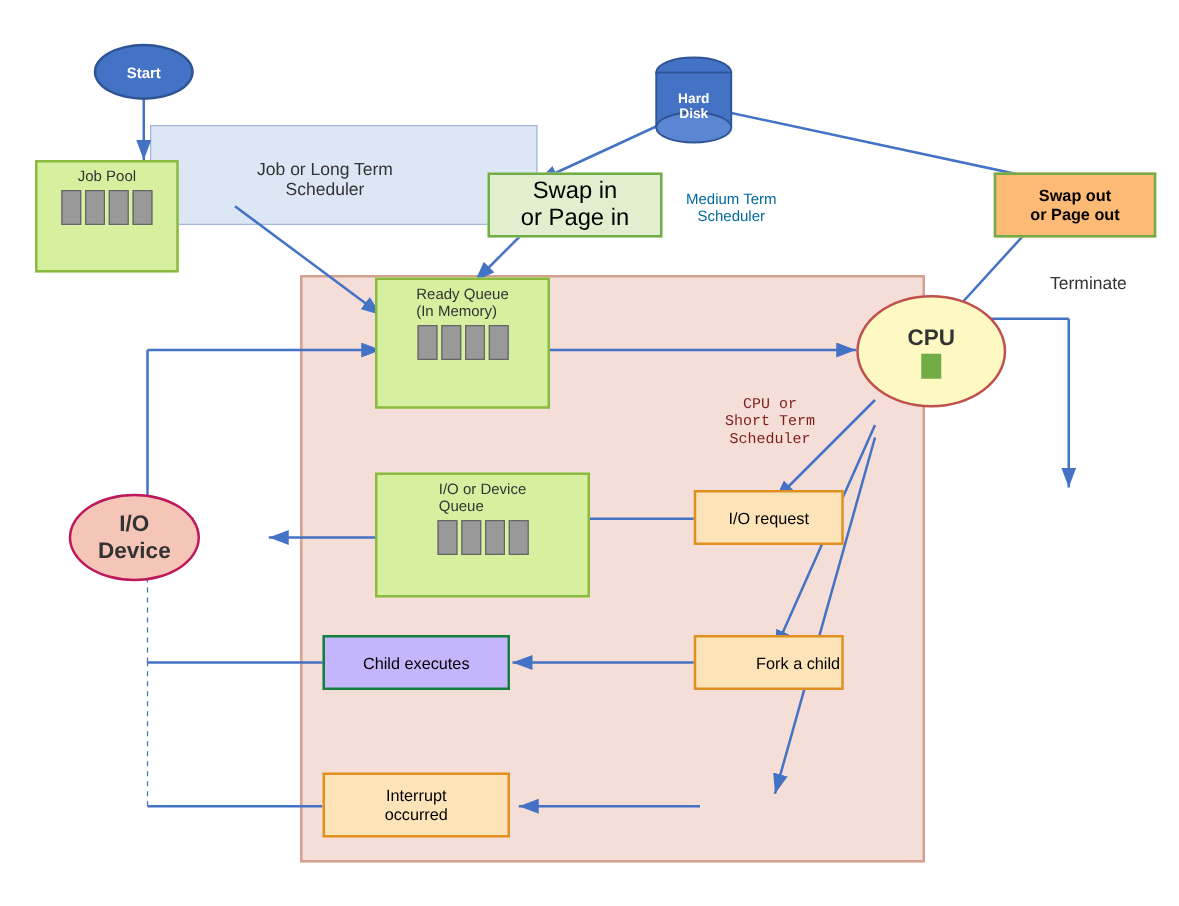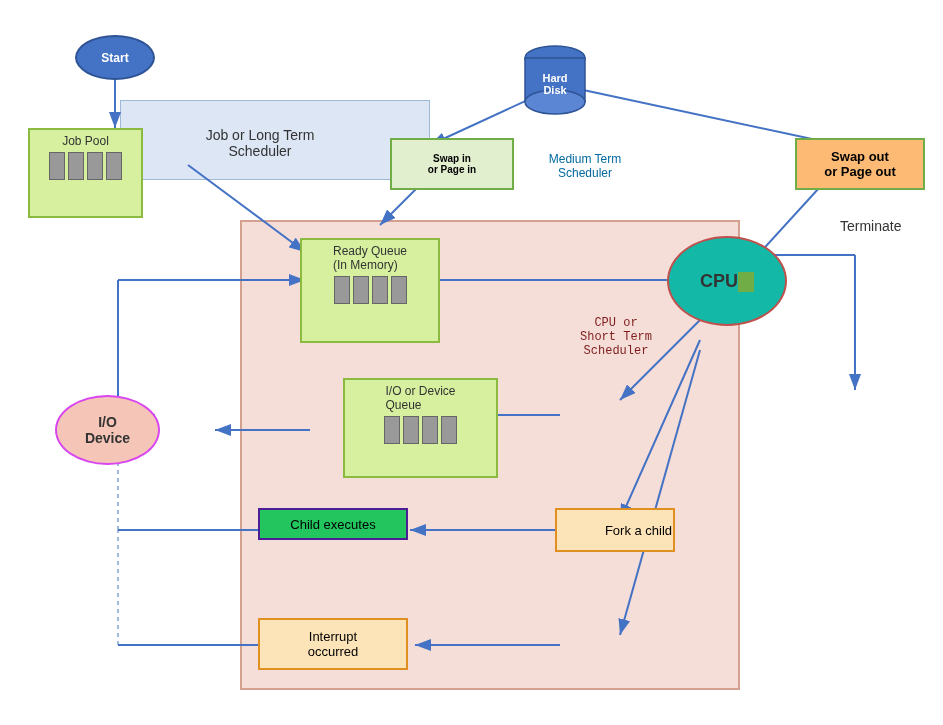--- a/index.html
+++ b/index.html
@@ -170,100 +170,106 @@
     <svg width="70" height="75">
       <ellipse cx="35" cy="14" rx="30" ry="12" fill="#4472C4" stroke="#2f5496" stroke-width="1.5"></ellipse>
       <rect x="5" y="14" width="60" height="44" fill="#4472C4" stroke="#2f5496" stroke-width="1.5"></rect>
       <ellipse cx="35" cy="58" rx="30" ry="12" fill="#5b86d4" stroke="#2f5496" stroke-width="1.5"></ellipse>
       <text x="35" y="38" text-anchor="middle" fill="white" font-size="11" font-weight="bold">Hard</text>
       <text x="35" y="50" text-anchor="middle" fill="white" font-size="11" font-weight="bold">Disk</text>
     </svg>
   </div>
 
   <div class="rect" style="
-    left:390px; top:138px; width:124px; height:52px;
-    background: #e2efcf; border: 2px solid #70ad47; font-weight:bold; font-size:10px;
+    left:390px; top:138px; width:140px; height:52px;
+    background: #e2efcf; border: 2px solid #70ad47; font-weight:normal; font-size:19px;
   ">
     <span>Swap in<br>or Page in</span>
   </div>
 
   <div style="
     position:absolute; left:520px; top:152px; width:130px;
     font-size:12px; color:#0369a1; text-align:center;
   ">
     <span>Medium Term<br>Scheduler</span>
   </div>
 
   <div class="rect" style="
     left:795px; top:138px; width:130px; height:52px;
     background: #fdba74; border: 2px solid #70ad47; font-weight:bold; font-size:13px;
   ">
     <span>Swap out<br>or Page out</span>
   </div>
 
   <div class="queue-box" style="
-    left:300px; top:238px; width:140px; height:105px;
+    left:300px; top:222px; width:140px; height:105px;
   ">
     <div class="queue-label">Ready Queue<br>(In Memory)</div>
     <div class="queue-bars">
       <div class="queue-bar"></div>
       <div class="queue-bar"></div>
       <div class="queue-bar"></div>
       <div class="queue-bar"></div>
     </div>
   </div>
 
   <div class="oval" style="
-    left:667px; top:236px; width:120px; height:90px;
-    background: #14b8a6; border: 2px solid #c0504d;
-    flex-direction:row;
+    left:685px; top:236px; width:120px; height:90px;
+    background: #fef9c3; border: 2px solid #c0504d;
+    flex-direction:column;
   ">
     <span style="font-size:18px; font-weight:bold; color:#333;">CPU</span>
 
     <div style="width:16px; height:20px; background:#70ad47; margin-top:2px;"></div>
   </div>
 
   <div style="
     position:absolute; left:561px; top:316px; width:110px;
     font-size:12px; color:#7f1d1d; text-align:center;font-family:Liberation Mono, monospace;
   ">
     <span>CPU or<br>Short Term<br>Scheduler</span>
   </div>
 
   <div class="queue-box" style="
-    left:300px; top:378px; width:155px; height:100px;margin-left:43px;
+    left:300px; top:378px; width:172px; height:100px;
   ">
     <div class="queue-label">I/O or Device<br>Queue</div>
     <div class="queue-bars">
       <div class="queue-bar"></div>
       <div class="queue-bar"></div>
       <div class="queue-bar"></div>
       <div class="queue-bar"></div>
     </div>
   </div>
 
   <div class="oval" style="
     left:55px; top:395px; width:105px; height:70px;
-    background: #f5c6b8; border: 2px solid #d946ef;
-    font-size:14px; font-weight:bold; color:#333;
+    background: #f5c6b8; border: 2px solid #be185d;
+    font-size:18px; font-weight:bold; color:#333;
   ">
     <span>I/O<br>Device</span>
   </div>
 
+  <div class="rect" style="
+    left:555px; top:392px; width:120px; height:44px;
+    background: #fce4b8; border: 2px solid #e09020; font-size:13px;
+  ">
+    <span>I/O request</span>
+  </div>
 
   <div class="rect" style="
     left:555px; top:508px; width:120px; height:44px;
     background: #fce4b8; border: 2px solid #e09020; font-size:13px;padding-left:47px;
   ">
     <span>Fork a child</span>
   </div>
 
   <div class="rect" style="
-    left:258px; top:508px; width:150px; height:32px;
-    background: #22c55e; border: 2px solid #4c1d95; font-size:13px;
+    left:258px; top:508px; width:150px; height:44px;
+    background: #c4b5fd; border: 2px solid #15803d; font-size:13px;
   ">
     <span>Child executes</span>
   </div>
 
 
   <div class="rect" style="
     left:258px; top:618px; width:150px; height:52px;
     background: #fce4b8; border: 2px solid #e09020; font-size:13px;
   ">
     <span>Interrupt<br>occurred</span>

